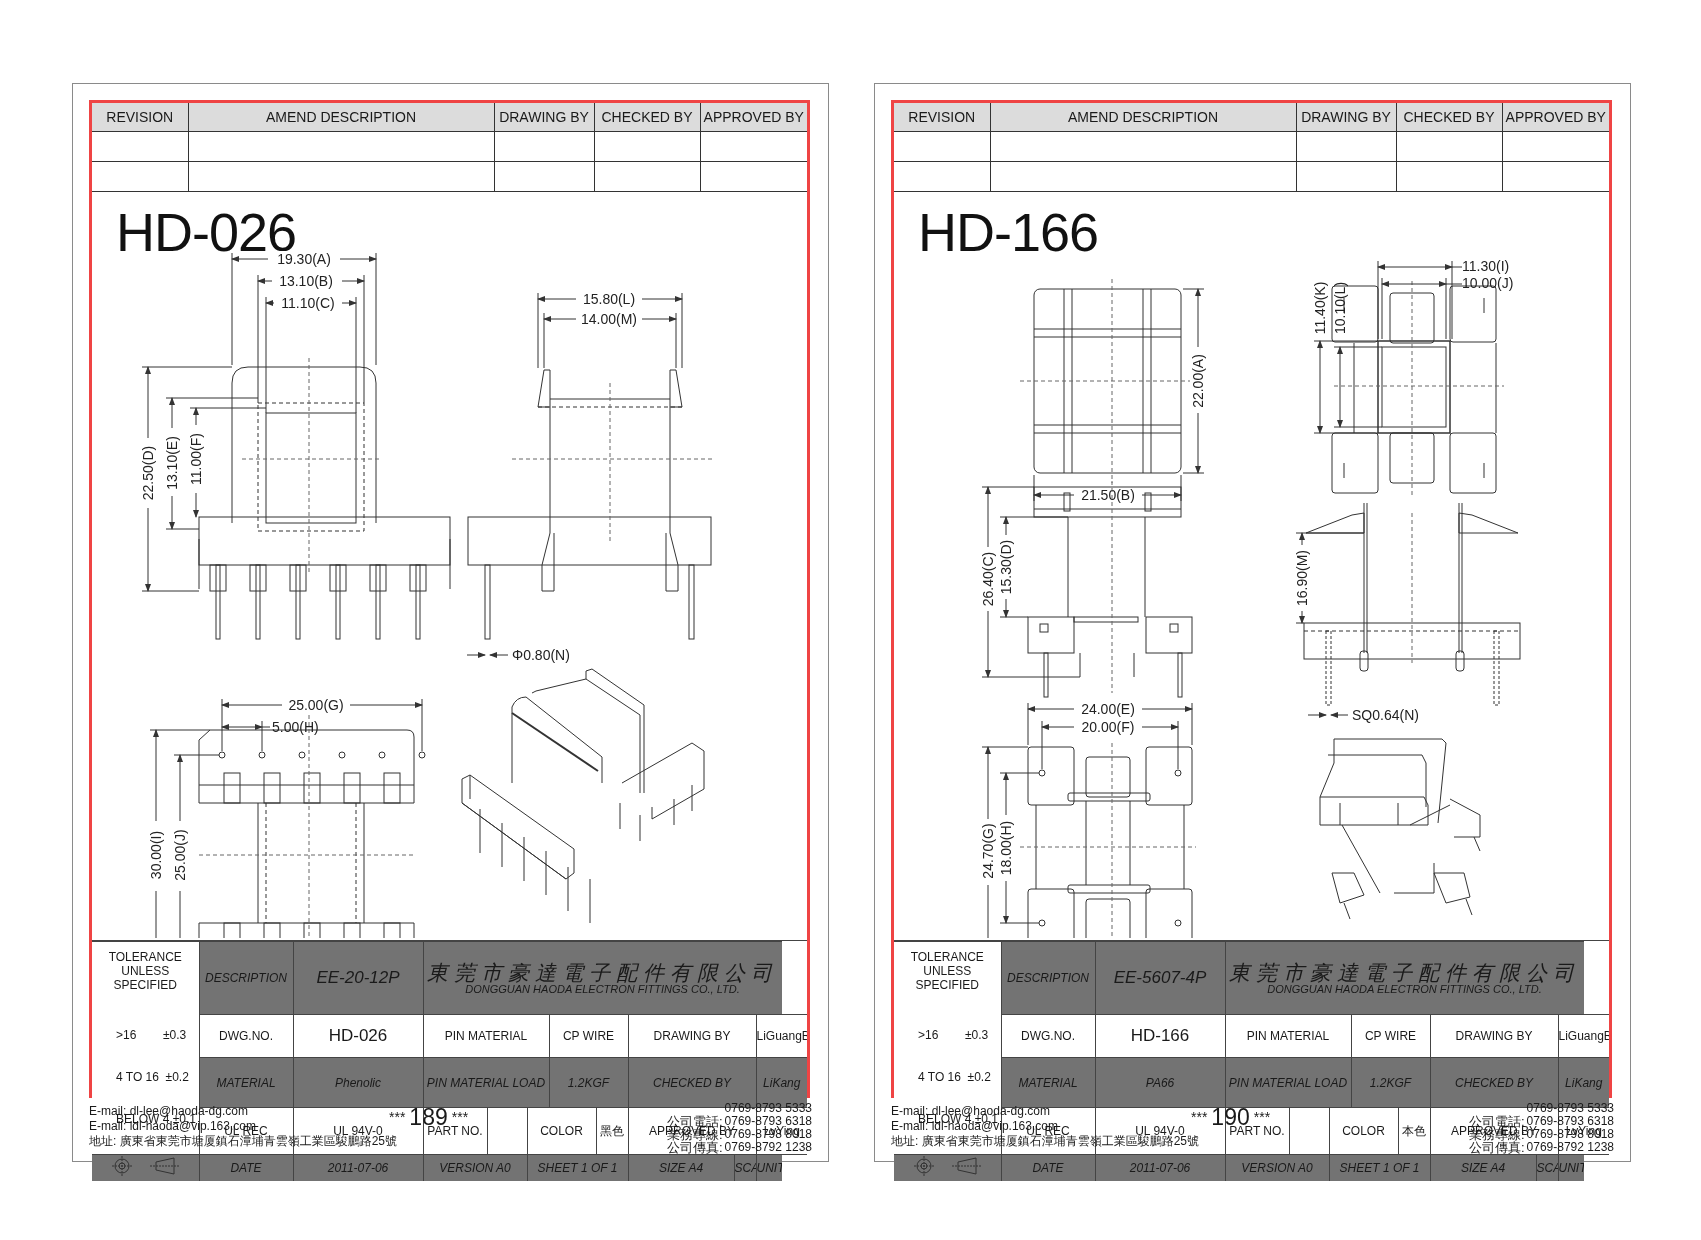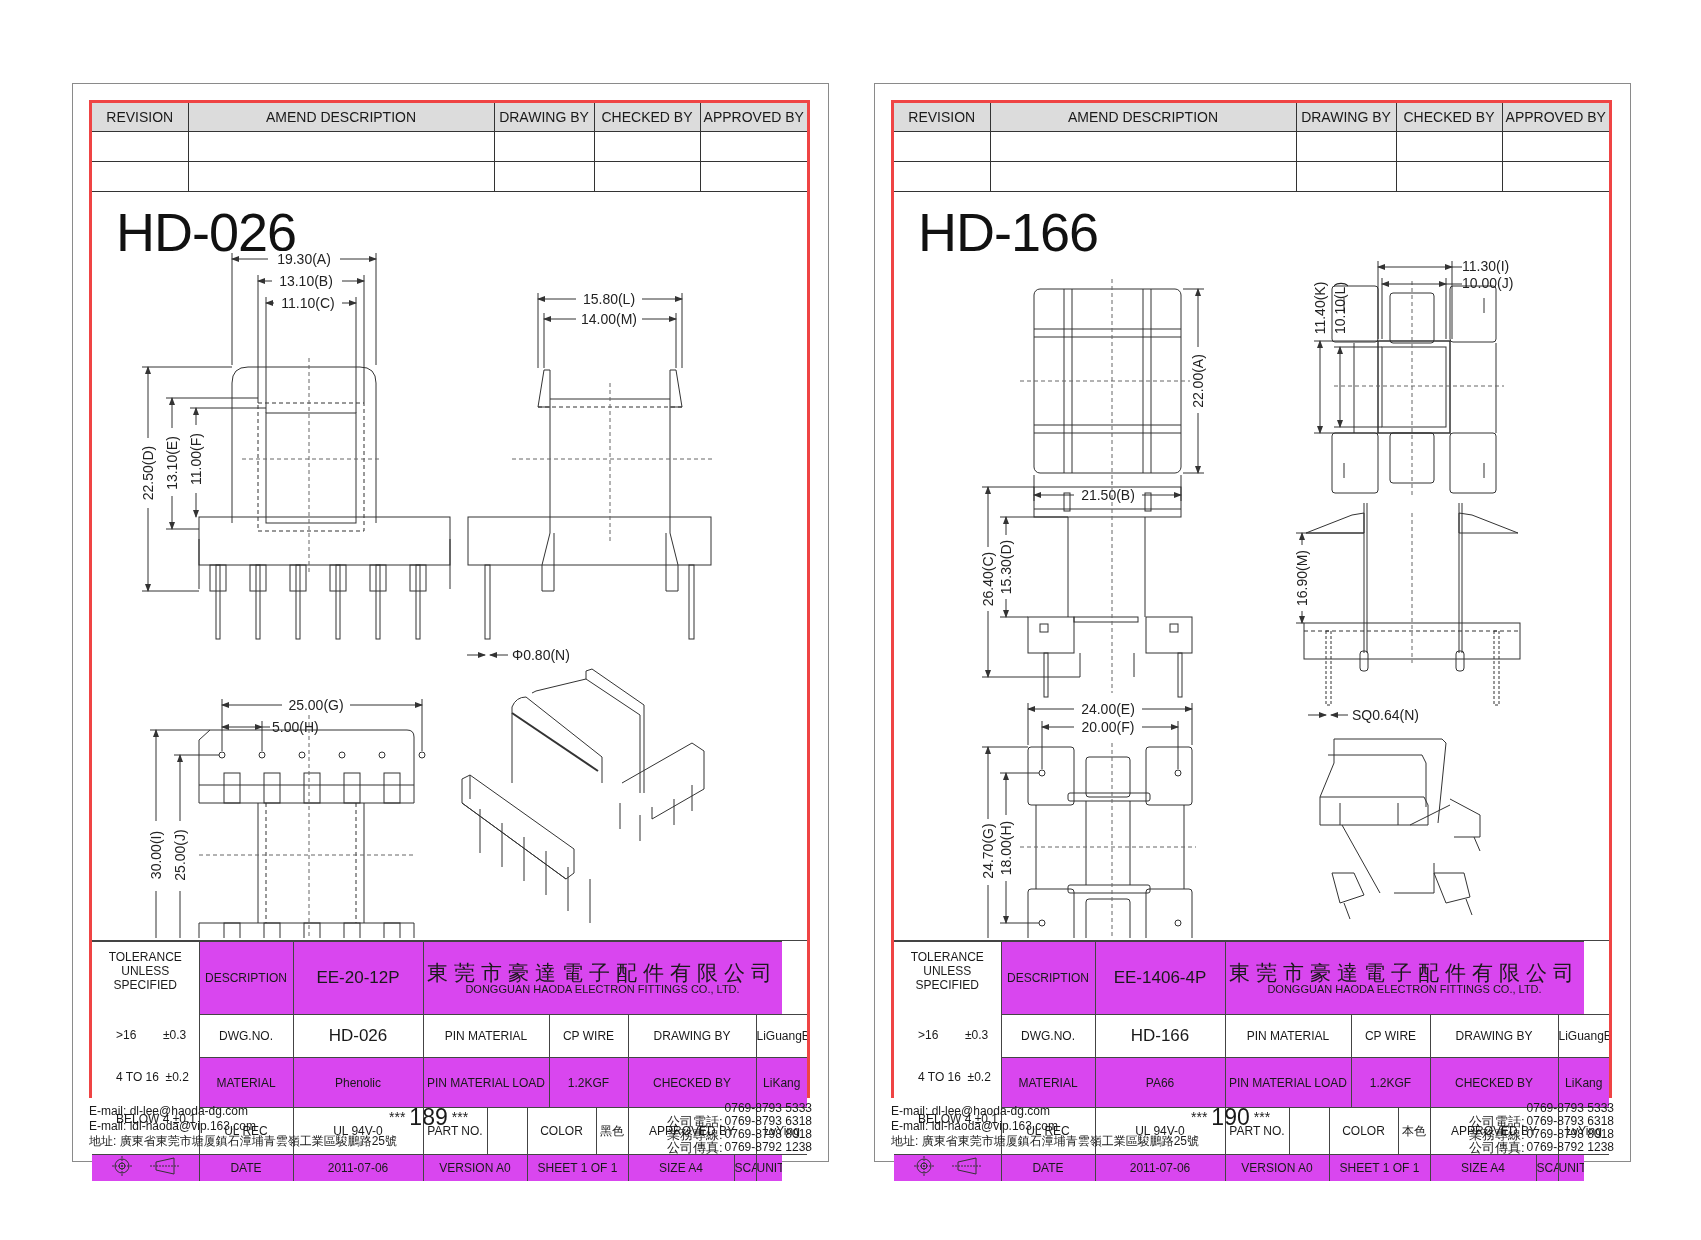--- a/index.html
+++ b/index.html
@@ -23,21 +23,21 @@
                color:#111; line-height:1; }
   svg.drawing { position:absolute; left:0; top:0; }
   svg.drawing text { font-family:"Liberation Sans", sans-serif; font-size:14px; fill:#222; }
   
   .tblock { position:absolute; left:0; right:0; top:837px; bottom:0; border-top:1px solid #444; }
   table.tb { width:100%; height:100%; border-collapse:collapse; table-layout:fixed; }
   table.tb td { border:1px solid #444; font-size:12px; text-align:center; padding:0;
                 white-space:nowrap; overflow:hidden; }
   table.tb tr td:last-child { border-right:none; }
   table.tb tr:last-child td { border-bottom:none; }
-  .g { background:#d946ef; }
+  .g { background:#737373;font-style:italic; }
   .tol { border-left:none !important; background:#fff; font-size:12px; line-height:14px; vertical-align:top; }
   .tol .t1 { padding-top:8px; }
   .tol .t2 { margin-top:8px; text-align:left; padding-left:24px; }
   .big { font-size:17px !important; }
   .company { line-height:1; }
   .company .cn { font-size:21px; letter-spacing:6px; display:block; margin-top:2px; }
   .company .en { font-size:11px; display:block; margin-top:1px; }
   .sym { border-left:none !important; }
   .footer { position:absolute; left:16px; right:16px; top:1018px; height:58px; font-size:12px; }
   .footer .l { position:absolute; left:0; top:2px; line-height:15px; }
@@ -619,21 +619,21 @@
               <div>UNLESS</div>
               <div>SPECIFIED</div>
             </div>
             <div class="t2" style="white-space:pre">
               <div>&gt;16        ±0.3</div>
               <div>4 TO 16  ±0.2</div>
               <div>BELOW 4 ±0.1</div>
             </div>
           </td>
           <td class="g">DESCRIPTION</td>
-          <td class="g big">EE-1406-4P</td>
+          <td class="g big">EE-5607-4P</td>
           <td colspan="9" class="g company">
             <span class="cn">東莞市豪達電子配件有限公司</span>
             <span class="en">DONGGUAN HAODA ELECTRON FITTINGS CO., LTD.</span>
           </td>
         </tr>
         <tr style="height:27px">
           <td>DWG.NO.</td>
           <td class="big">HD-166</td>
           <td colspan="3">PIN MATERIAL</td>
           <td colspan="2">CP WIRE</td>

